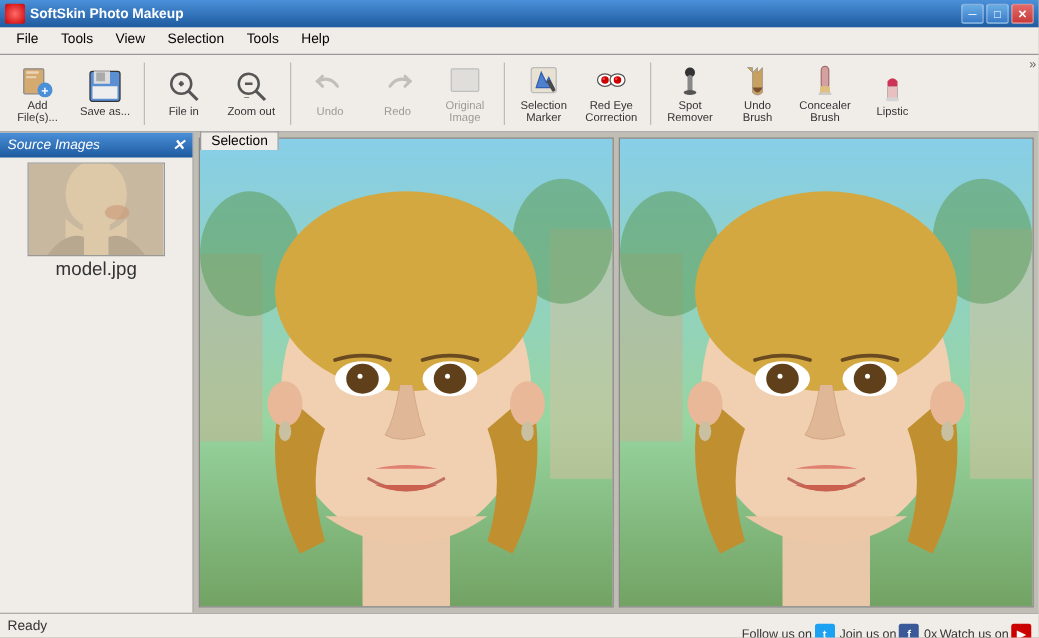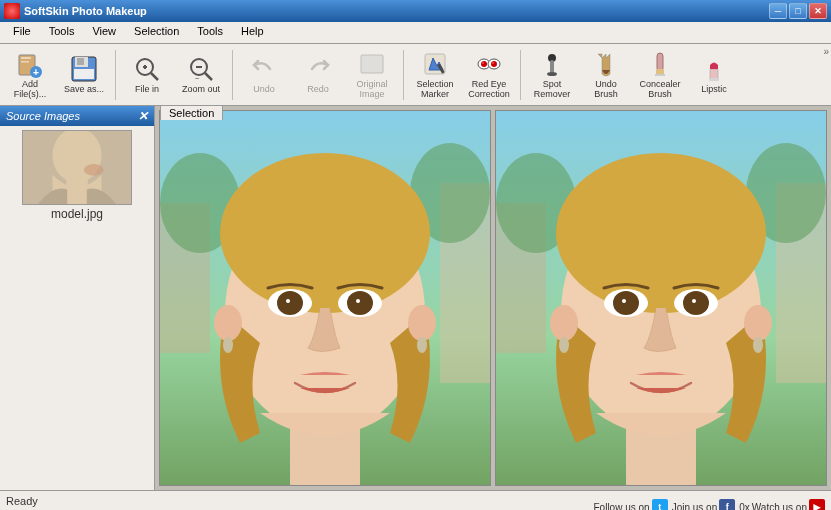--- a/index.html
+++ b/index.html
@@ -153,21 +153,21 @@
       overflow: hidden;
       display: flex;
       align-items: center;
       justify-content: center;
     }
     .source-thumb.selected {
       border: 2px dashed #0066cc;
       background: #d0e8ff;
     }
     .source-label {
-      font-size: 12px;
+      font-size: 15px;
       margin-top: 2px;
       text-align: center;
       color: #333;
     }
 
     
     #canvas-area {
       flex: 1;
       overflow: hidden;
       background: #c0bdb5;

